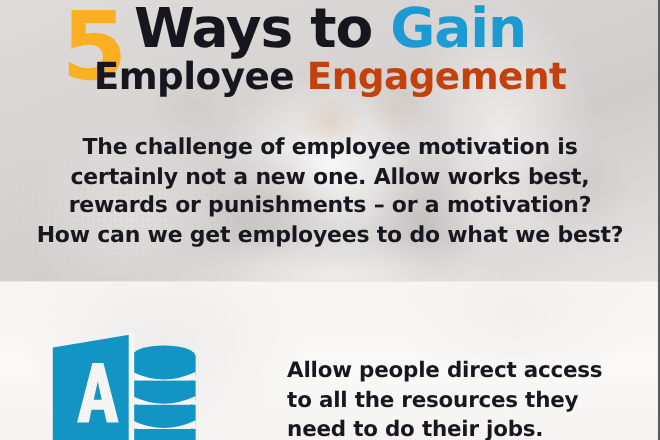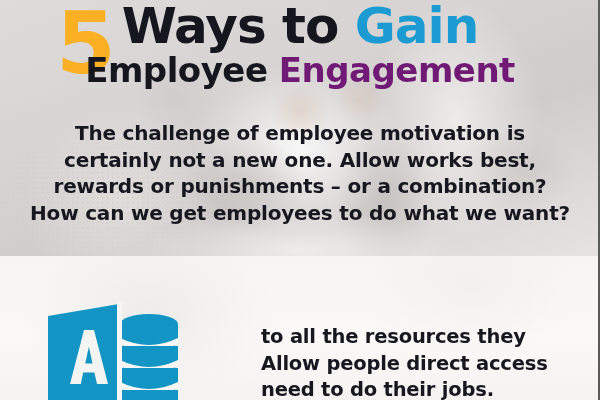--- a/index.html
+++ b/index.html
@@ -66,21 +66,21 @@
     font-size:34px;font-weight:bold;line-height:40px;
     letter-spacing:-0.5px;
   }
   .big-five{
     font-size:86px;line-height:86px;font-weight:bold;
     position:absolute;left:56px;top:0px;
     color:#fbb024;letter-spacing:-3px;
   }
   .t-dark{color:#16161f;}
   .t-blue{color:#1b9bd1;}
-  .t-orange{color:#701a75;}
+  .t-orange{color:#c2410c;}
 
   
   .intro-paragraph{
     position:absolute;left:0;top:120px;width:600px;
     text-align:center;
     color:#17171f;
     font-size:20px;font-weight:bold;line-height:26.5px;
     letter-spacing:-0.2px;
   }
   .intro-paragraph .pl{display:block;white-space:nowrap;}
@@ -129,22 +129,22 @@
       </div>
 
       <div class="title-line2">
         <span class="t-dark">Employee </span><span class="t-orange">Engagement</span>
       </div>
     </div>
 
     <div class="intro-paragraph">
       <span class="pl">The challenge of employee motivation is</span>
       <span class="pl">certainly not a new one. Allow works best,</span>
-      <span class="pl">rewards or punishments – or a combination?</span>
-      <span class="pl">How can we get employees to do what we want?</span>
+      <span class="pl">rewards or punishments – or a motivation?</span>
+      <span class="pl">How can we get employees to do what we best?</span>
     </div>
   </div>
 
   <div class="lower-section">
 
     <div class="access-icon">
       <svg viewBox="0 0 132 104" xmlns="http://www.w3.org/2000/svg">
 
         <polygon points="2,14 73,2 73,104 2,104" fill="#1295c4"></polygon>
 
@@ -163,19 +163,19 @@
           <ellipse cx="103" cy="83" rx="29" ry="10" fill="#1295c4"></ellipse>
           <path d="M74 80 Q103 94 132 80 L132 86 Q103 100 74 86 Z" fill="#f7f6f4"></path>
           <rect x="74" y="88" width="58" height="16" fill="#1295c4"></rect>
         </g>
 
         <rect x="71" y="0" width="5" height="104" fill="#f7f6f4"></rect>
       </svg>
     </div>
 
     <div class="benefit-text">
+      <span class="bl">Allow people direct access</span>
       <span class="bl">to all the resources they</span>
-      <span class="bl">Allow people direct access</span>
       <span class="bl">need to do their jobs.</span>
     </div>
 
   </div>
 </div>
 
 </body></html>

